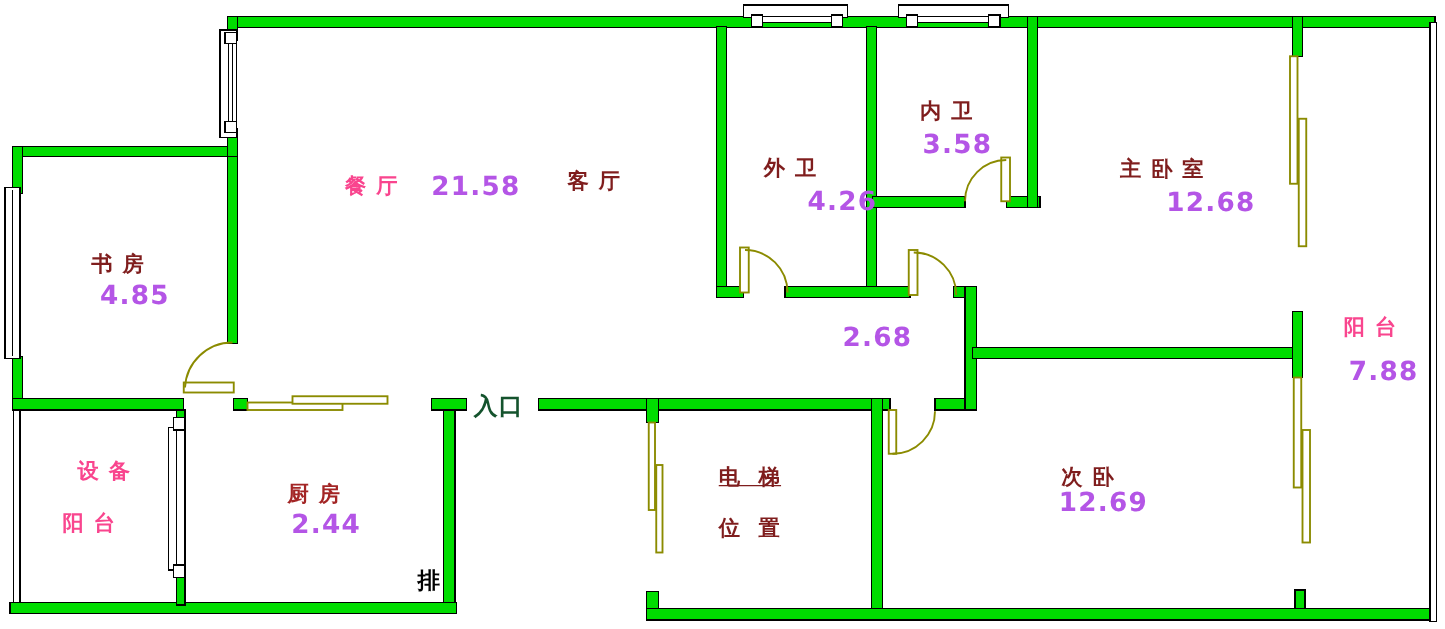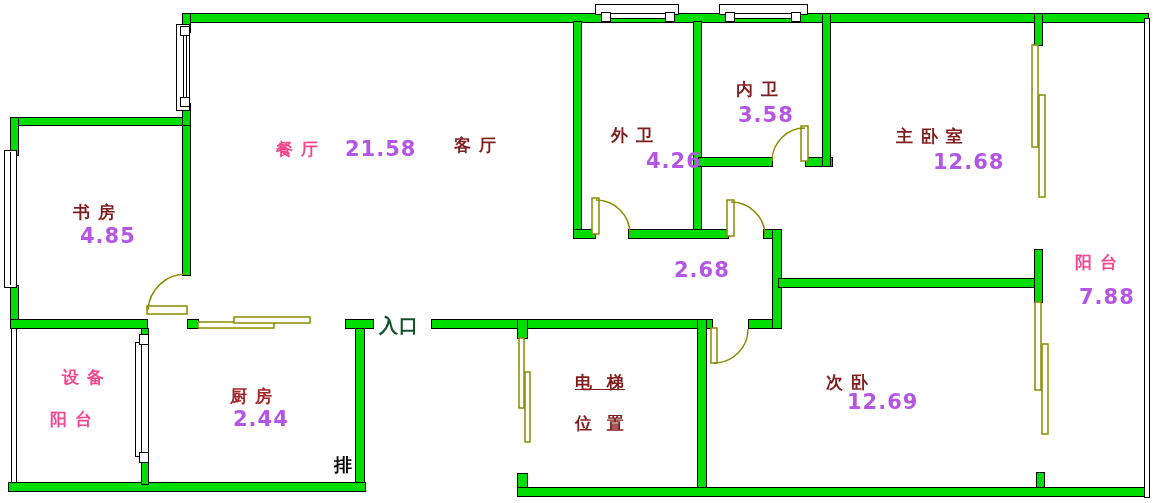--- a/index.html
+++ b/index.html
@@ -177,21 +177,21 @@
 
   <span class="lbl room" style="left:736px;top:81px;">内 卫</span>
   <span class="lbl area" style="left:738px;top:105px;">3.58</span>
 
   <span class="lbl room" style="left:896px;top:128px;">主 卧 室</span>
   <span class="lbl area" style="left:905px;top:152px;margin-left:28px;">12.68</span>
 
   <span class="lbl pink" style="left:1075px;top:254px;">阳 台</span>
   <span class="lbl area" style="left:1079px;top:287px;">7.88</span>
 
-  <span class="lbl room" style="left:826px;top:374px;">次 卧</span>
+  <span class="lbl room" style="left:849px;top:374px;">次 卧</span>
   <span class="lbl area" style="left:847px;top:392px;">12.69</span>
 
   <span class="lbl pink" style="left:50px;top:369px;margin-left:12px;">设 备</span>
   <span class="lbl pink" style="left:50px;top:411px;">阳 台</span>
 
   <span class="lbl kitch" style="left:230px;top:388px;">厨 房</span>
   <span class="lbl area" style="left:233px;top:409px;">2.44</span>
 
   <span class="lbl entr" style="left:379px;top:316px;">入口</span>
 

